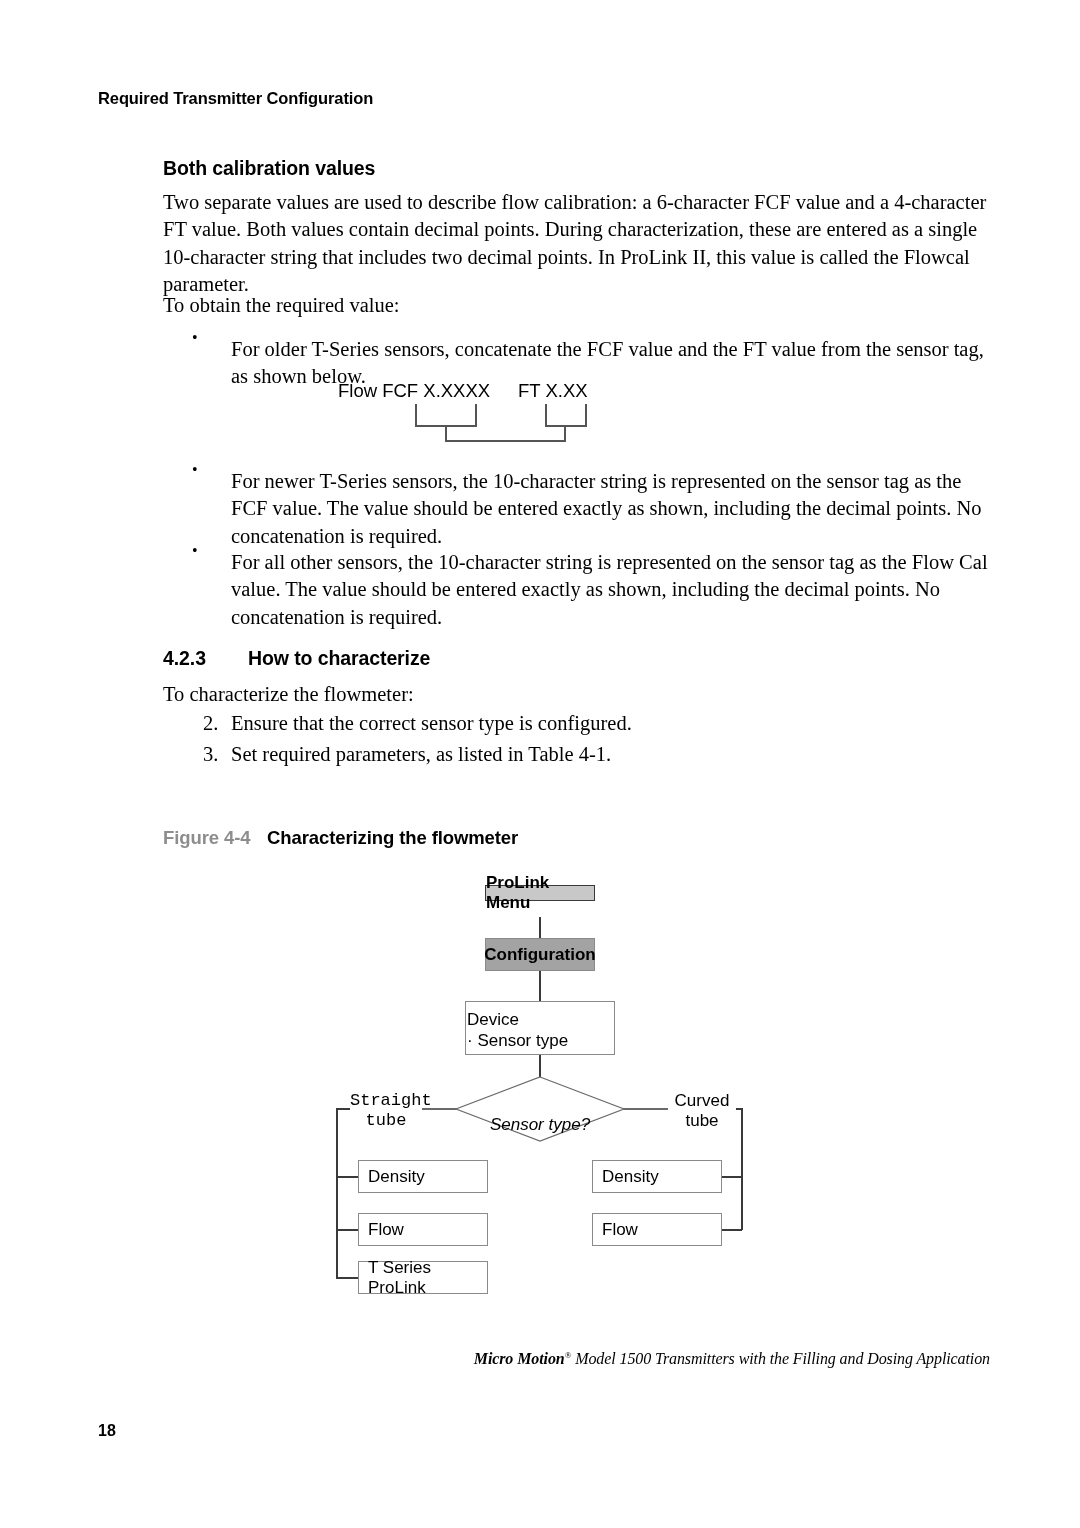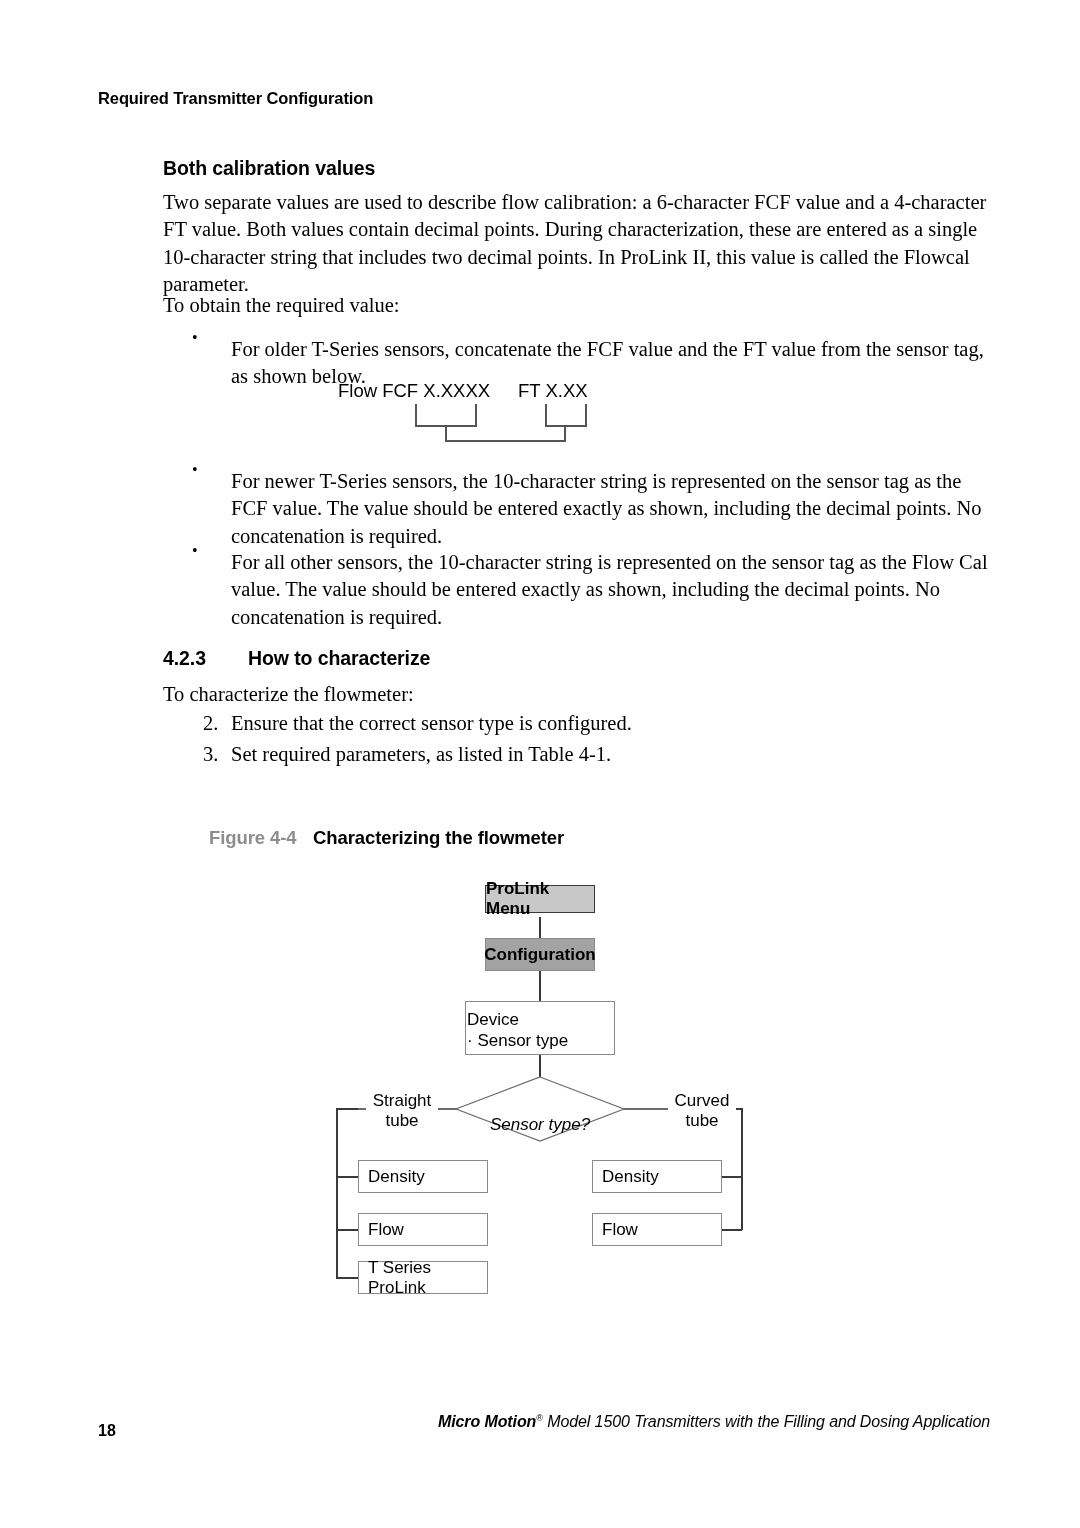--- a/index.html
+++ b/index.html
@@ -110,21 +110,21 @@
   .figcap {
     position: absolute;
     left: 163px;
     top: 827px;
     font-family: "Liberation Sans Narrow", "Liberation Sans", sans-serif;
     font-weight: bold;
     font-size: 18.5px;
     letter-spacing: -0.1px;
     white-space: nowrap;
   }
-  .figcap .fignum { color: #8d8d8d; display: inline-block; width: 104px; margin-left: 46px; }
+  .figcap .fignum { color: #8d8d8d; display: inline-block; width: 104px; }
 
   
   .flow {
     position: absolute;
     left: 0px;
     top: 860px;
     width: 1080px;
     height: 470px;
     font-family: "Liberation Sans", sans-serif;
   }
@@ -170,22 +170,22 @@
     position: absolute;
     left: 98px;
     top: 1422px;
     font-family: "Liberation Sans Narrow", "Liberation Sans", sans-serif;
     font-weight: bold;
     font-size: 16px;
   }
   .foot-txt {
     position: absolute;
     right: 90px;
-    top: 1413px;
-    font-family: Liberation Sans, sans-serif;
+    top: 1350px;
+    font-family: Liberation Serif, serif;
     font-style: italic;
     font-size: 16px;
     white-space: nowrap;
     letter-spacing: -0.1px;
   }
   .foot-txt .brand { font-weight: bold; }
   .foot-txt sup { font-size: 9px; vertical-align: super; }
 </style>
 </head>
 <body>
@@ -239,21 +239,21 @@
   <span class="row"><span class="n">2.</span><span>Ensure that the correct sensor type is configured.</span></span>
   <span class="row"><span class="n">3.</span><span>Set required parameters, as listed in Table 4-1.</span></span>
 </div>
 
 <div class="figcap">
   <span class="fignum">Figure 4-4</span><span>Characterizing the flowmeter</span>
 </div>
 
 <div class="flow">
 
-  <div class="fbox shaded-dark" style="left:485px; top:25px; width:110px; height:28px;">
+  <div class="fbox shaded-dark" style="left:485px; top:25px; width:110px; height:16px;">
     <span>ProLink Menu</span>
   </div>
   <span class="conn" style="left:539px; top:57px; width:2px; height:35px;"></span>
 
   <div class="fbox shaded-light" style="left:485px; top:78px; width:110px; height:33px;">
     <span>Configuration</span>
   </div>
   <span class="conn" style="left:539px; top:111px; width:2px; height:35px;"></span>
 
   <div class="fbox plain multiline" style="left:465px; top:141px; width:150px; height:54px;">
@@ -265,21 +265,21 @@
   <div class="diamond-wrap" style="left:455px; top:216px; width:170px; height:66px;">
     <svg width="170" height="66" viewBox="0 0 170 66">
       <polygon points="85,1 169,33 85,65 1,33" fill="#ffffff" stroke="#6a6a6a" stroke-width="1.2"></polygon>
     </svg>
     <div class="dtext">Sensor type?</div>
   </div>
 
   <span class="conn thin" style="left:357px; top:248px; width:100px; height:1.5px;"></span>
   <span class="conn thin" style="left:623px; top:248px; width:120px; height:1.5px;"></span>
 
-  <div class="flabel" style="left:366px; top:231px; width:72px;">
+  <div class="flabel" style="left:350px; top:231px; width:72px;font-family:Liberation Mono, monospace;">
     <span>Straight</span><br>
     <span>tube</span>
   </div>
 
   <div class="flabel" style="left:668px; top:231px; width:68px;">
     <span>Curved</span><br>
     <span>tube</span>
   </div>
 
   <span class="conn" style="left:336px; top:248px; width:1.5px; height:170px;"></span>

